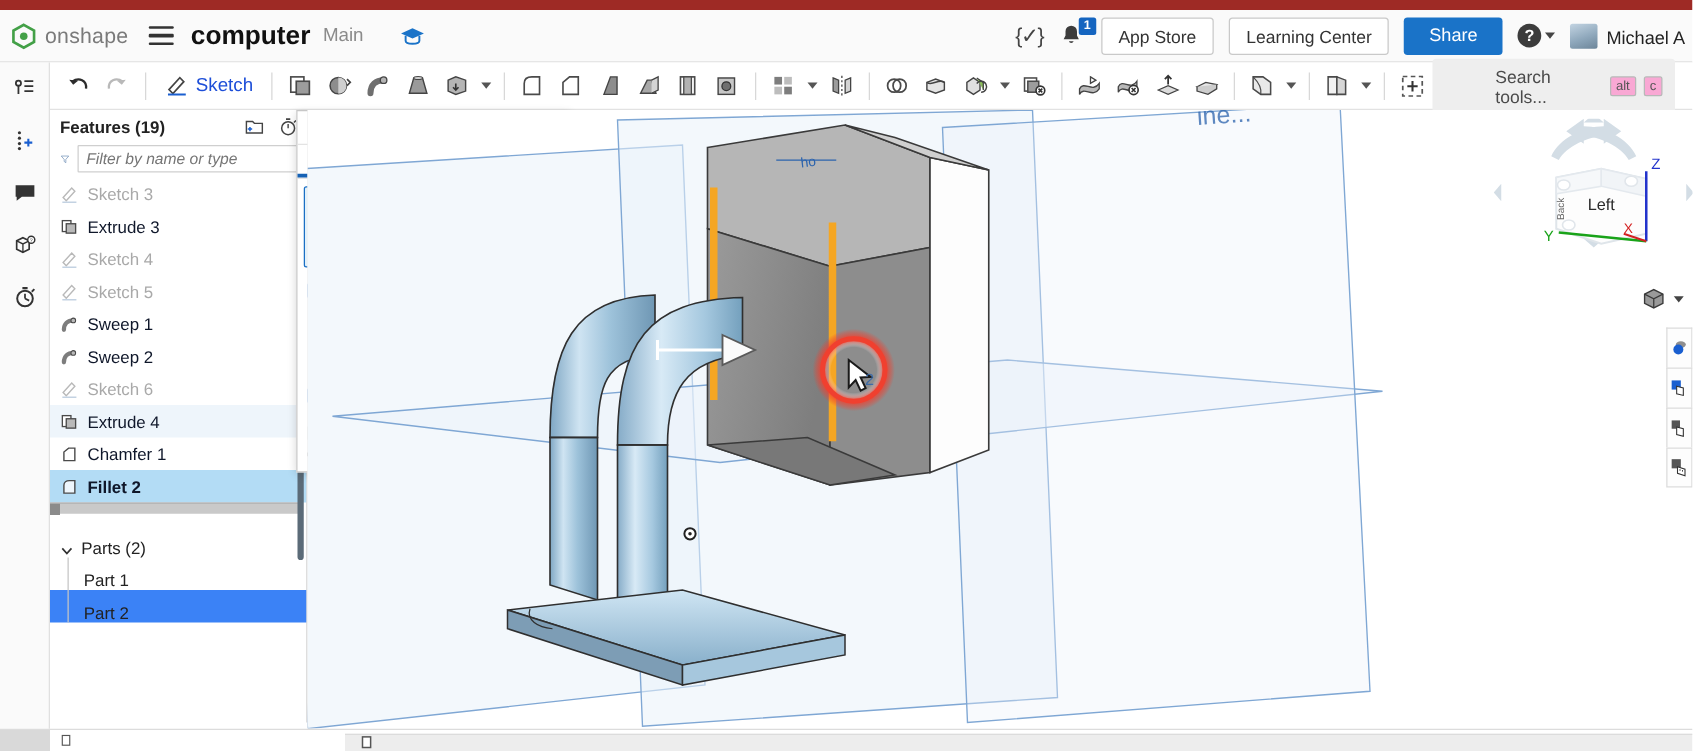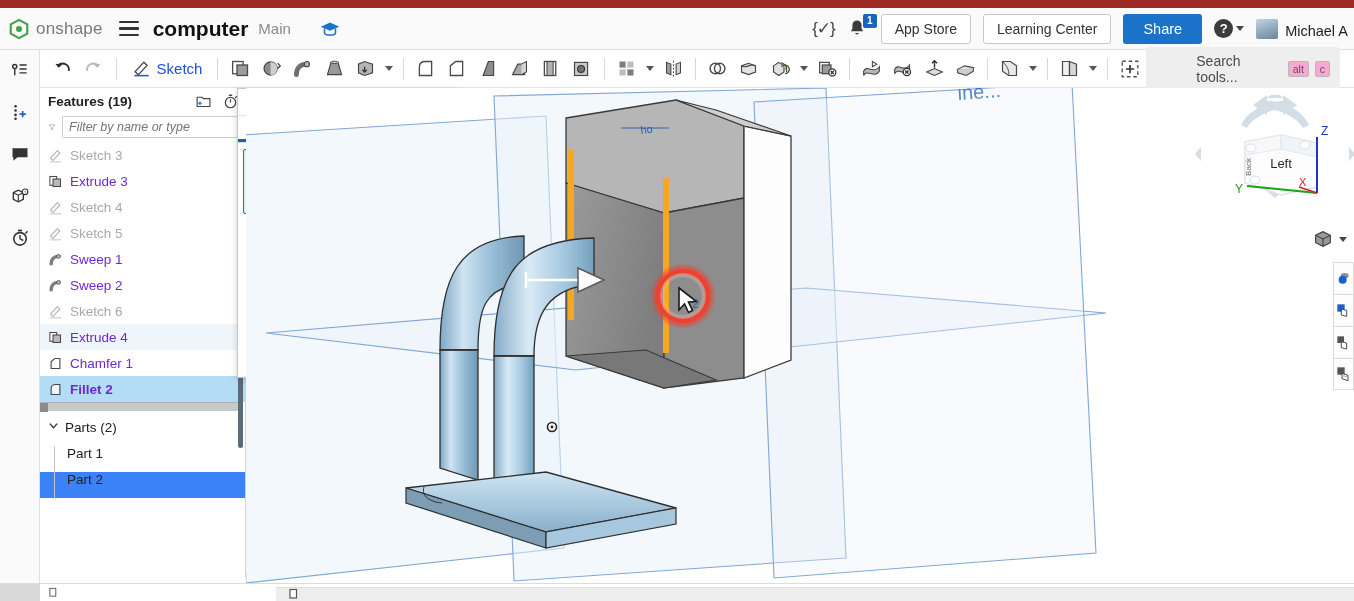--- a/index.html
+++ b/index.html
@@ -140,37 +140,37 @@
   }
   .fp-filter-input {
     flex: 1; height: 22px; border: 1px solid #cfcfcf; background: #fff;
     font-size: 12.5px; font-style: italic; color: #9a9a9a;
     padding: 0 6px; border-radius: 1px; font-family:"Liberation Sans",sans-serif;
     outline: none;
   }
   .feat-list { position: relative; }
   .feat-row {
     display: flex; align-items: center; gap: 7px; height: 26px;
-    padding-left: 8px; cursor: pointer; font-size: 13.5px; color: #6d28d9;
+    padding-left: 8px; cursor: pointer; font-size: 13.5px; color: #0f172a;
   }
   .feat-row.dim { color: #a9a9a9; }
   .feat-row.sel-light { background: #eef5fb; }
   .feat-row.sel {
     background: #b3dcf5; font-weight: bold;
   }
   .rollbar {
     position: absolute; left: 0; width: 200px; height: 9px;
     background: #c9c9c9; border-top: 1px solid #b0b0b0;
   }
   .rollbar .grip {
     position:absolute; left:0; top:0; width: 8px; height: 9px; background:#8b8b8b;
   }
   .tree-section { margin-top: 8px; }
   .tree-row {
-    display:flex; align-items:flex-start; gap:6px; height: 26px;
+    display:flex; align-items:flex-end; gap:6px; height: 26px;
     padding-left: 8px; font-size: 13.5px; color:#222; cursor:pointer;
   }
   .tree-row.child { padding-left: 27px; }
   .tree-row.selrow { background:#3b82f6; }
   .tw {
     width: 11px; height: 11px; display:flex; align-items:center;
     justify-content:center;
   }
   .vline {
     position:absolute; left: 14px; width:1px; background:#c5c5c5;

